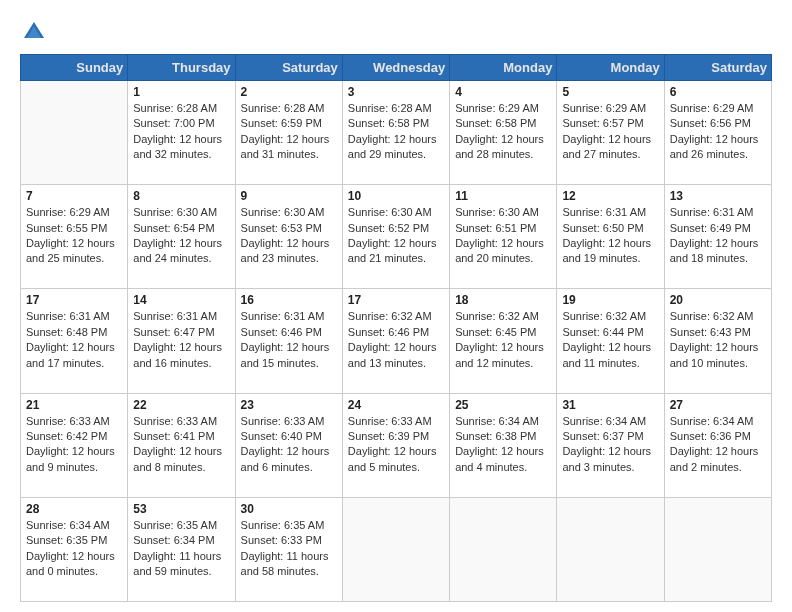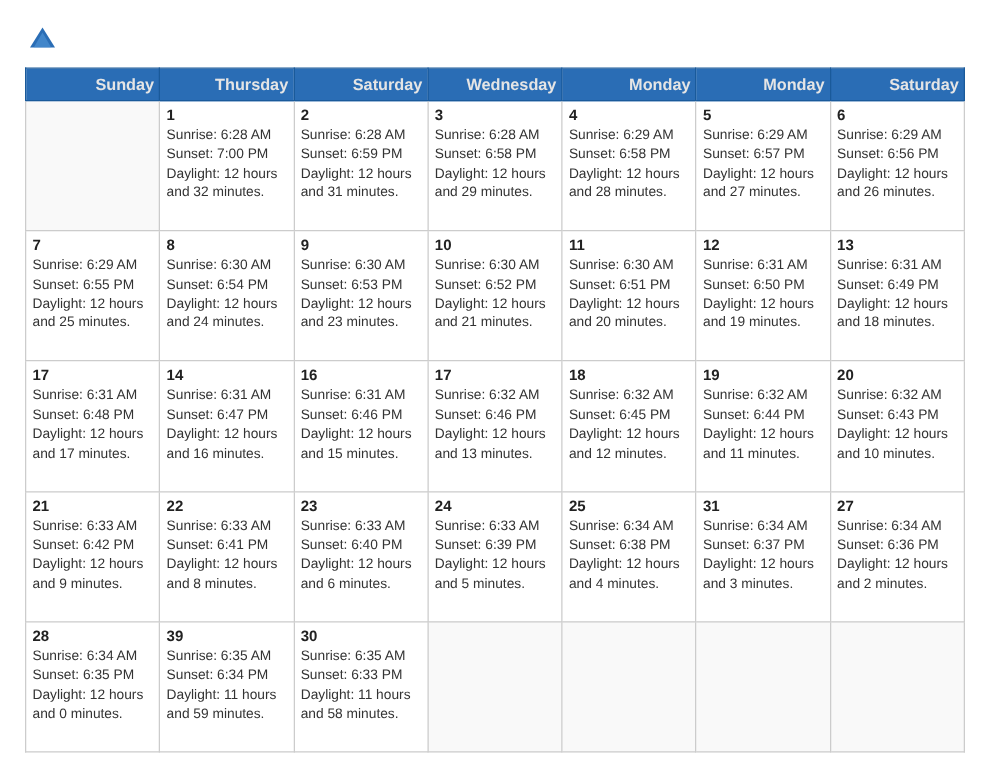--- a/index.html
+++ b/index.html
@@ -332,21 +332,21 @@
         </tr>
         <tr>
           <td>
             <div class="day-num">28</div>
             <div class="day-info" style="white-space: pre-line;">Sunrise: 6:34 AM
 Sunset: 6:35 PM
 Daylight: 12 hours
 and 0 minutes.</div>
           </td>
           <td>
-            <div class="day-num">39</div>
+            <div class="day-num">53</div>
             <div class="day-info" style="white-space: pre-line;">Sunrise: 6:35 AM
 Sunset: 6:34 PM
 Daylight: 11 hours
 and 59 minutes.</div>
           </td>
           <td>
             <div class="day-num">30</div>
             <div class="day-info" style="white-space: pre-line;">Sunrise: 6:35 AM
 Sunset: 6:33 PM
 Daylight: 11 hours

